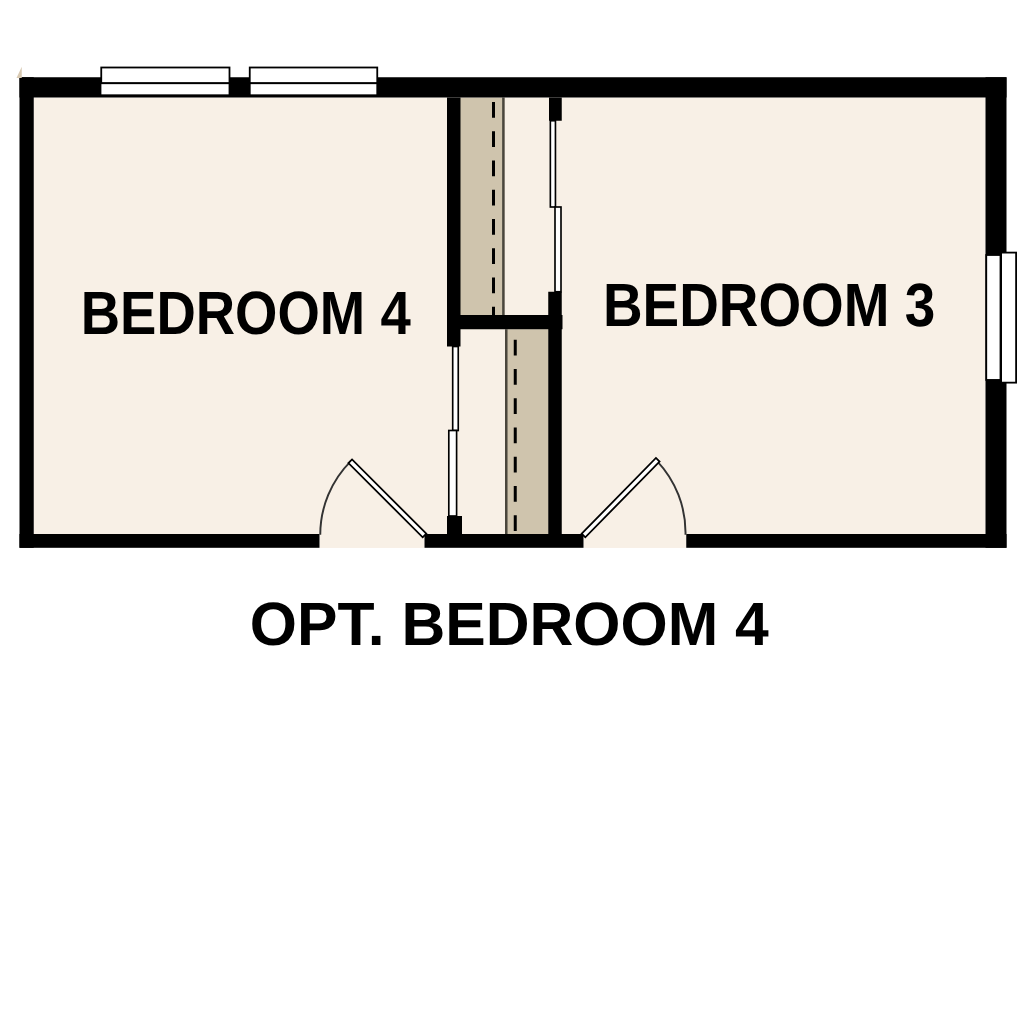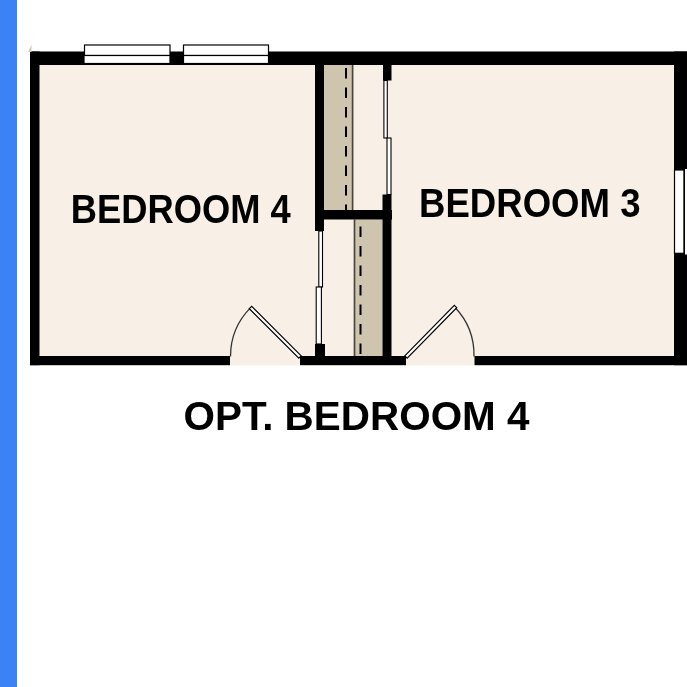--- a/index.html
+++ b/index.html
@@ -1,16 +1,16 @@
 <!DOCTYPE html>
 <html><head>
 <meta charset="utf-8">
 <style>
   html,body{margin:0;padding:0;background:#ffffff;}
-  #page{position:relative;width:554px;height:687px;background:#3b82f6;font-family:"Liberation Sans", sans-serif;padding-left:17px;}
+  #page{position:relative;width:554px;height:687px;background:#3b82f6;font-family:"Liberation Sans", sans-serif;}
   svg{display:block;}
 </style>
 </head>
 <body>
 <div id="page">
 <svg width="687" height="687" viewBox="0 0 687 687">
 
   <rect x="0" y="0" width="687" height="687" fill="#ffffff"></rect>
 
   <rect x="22.5" y="65" width="276" height="291.5" fill="#f8f0e6"></rect>

